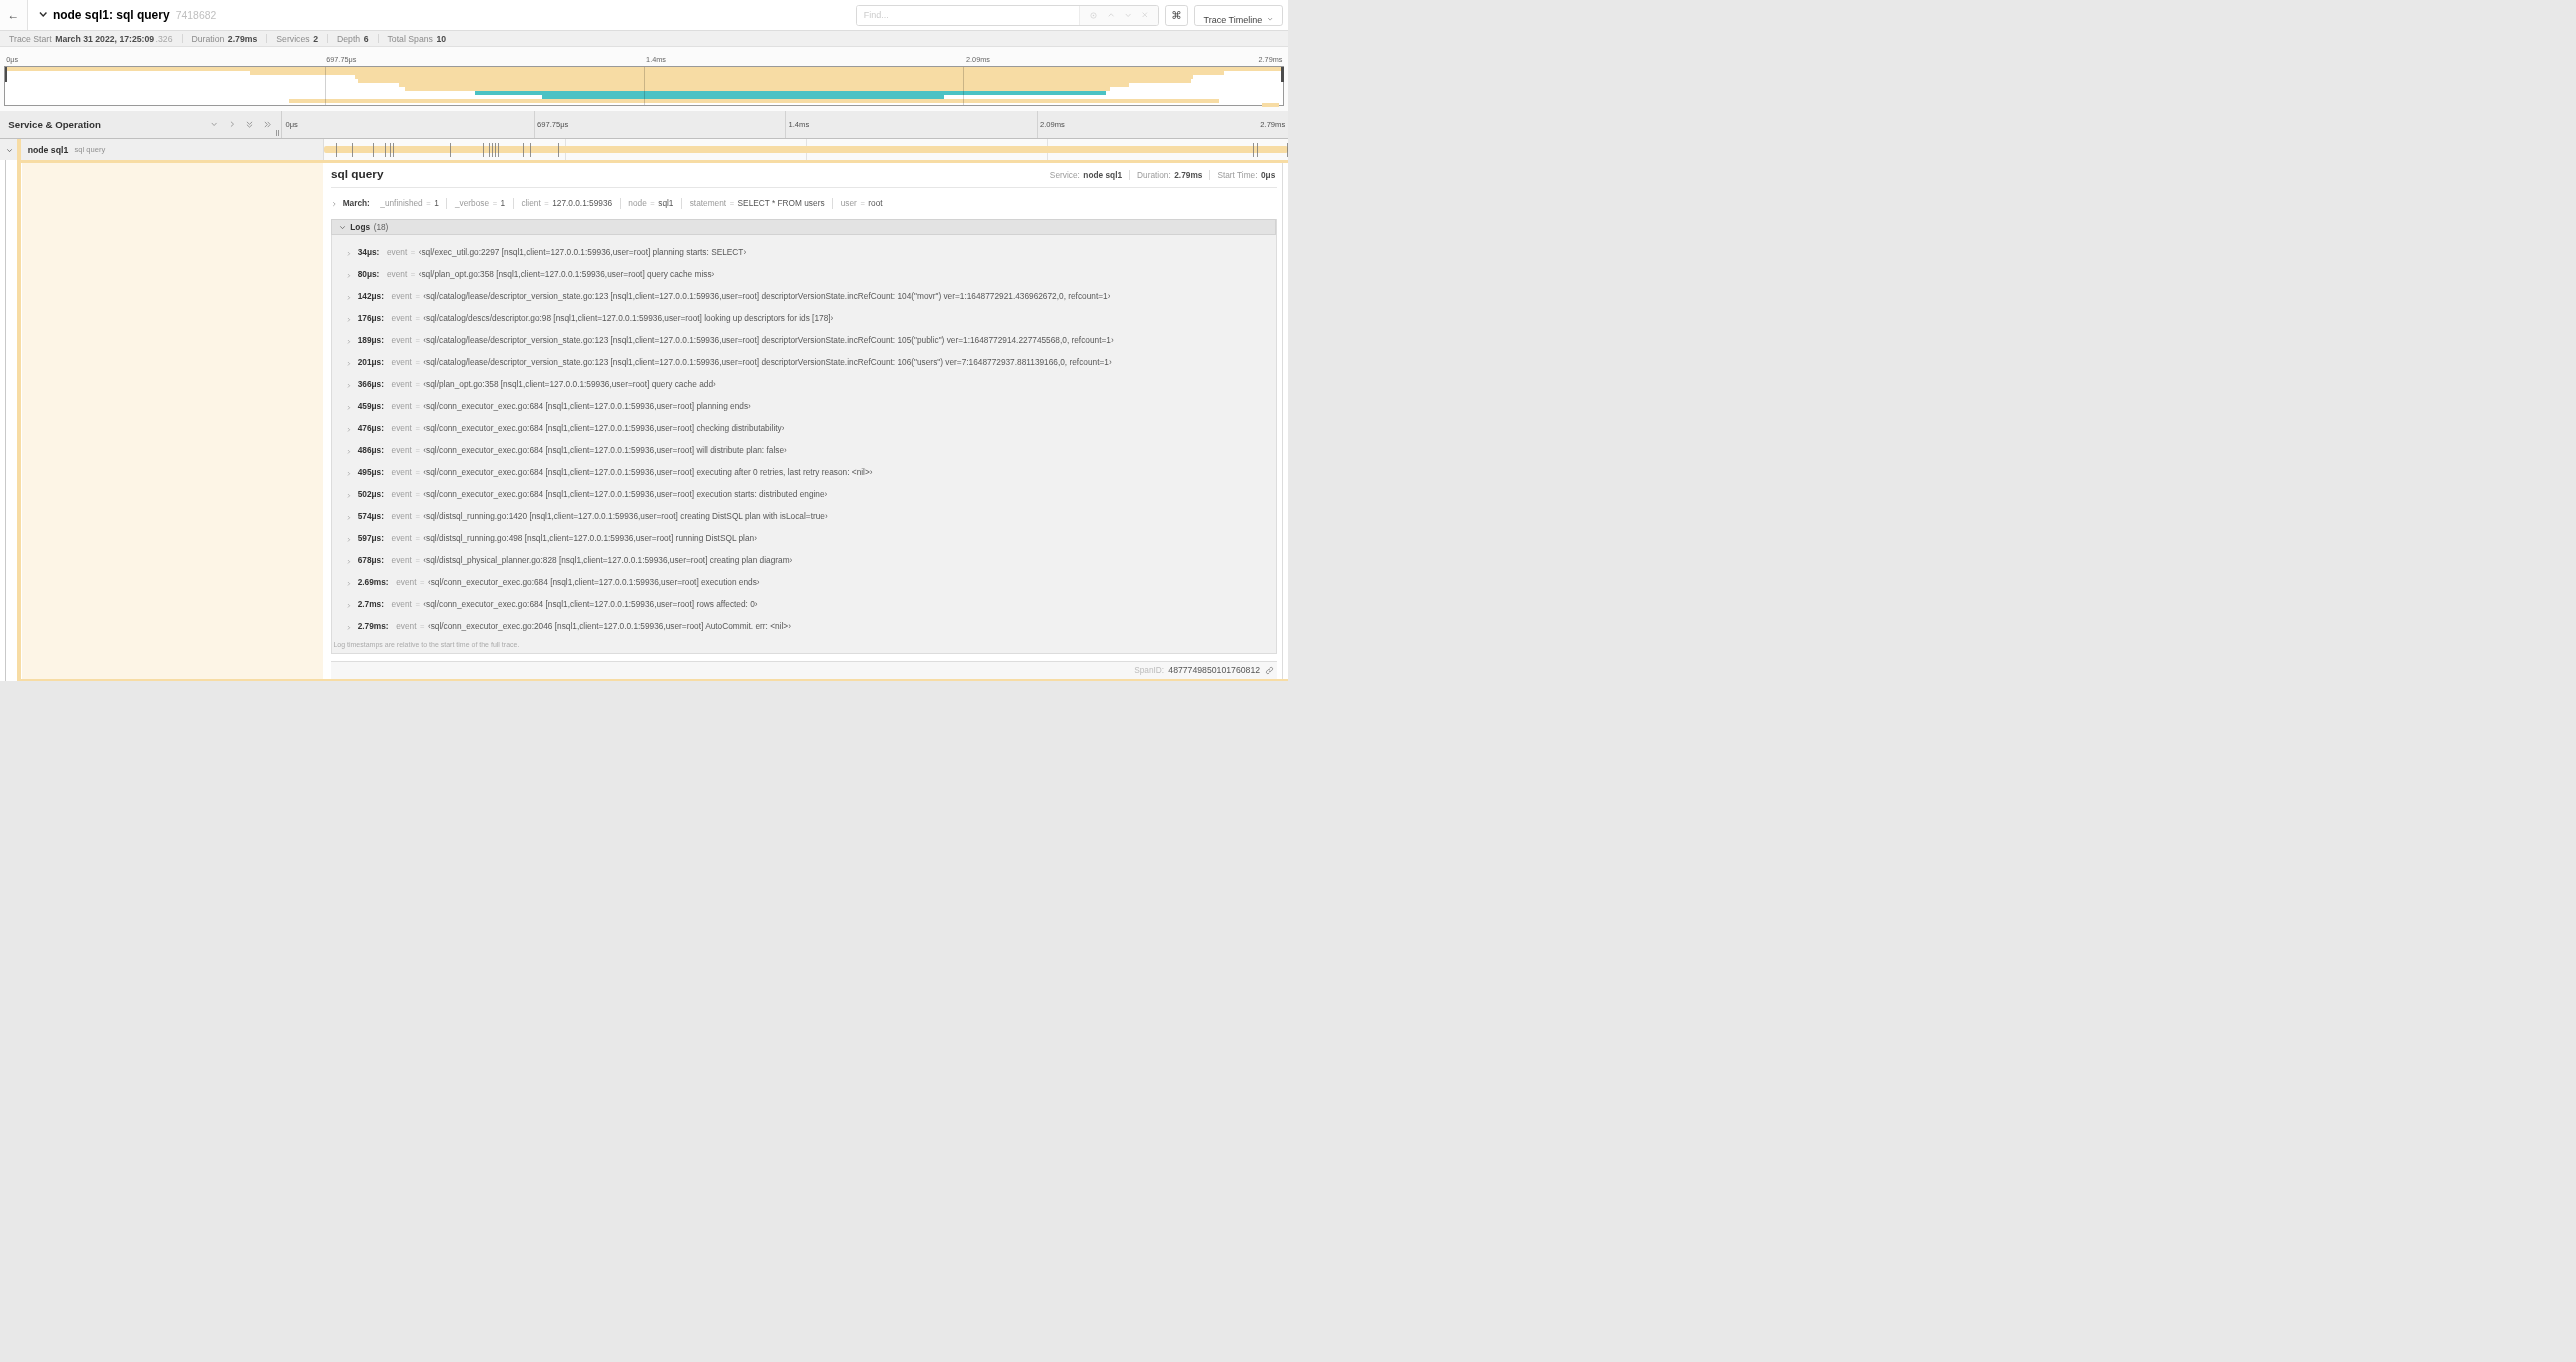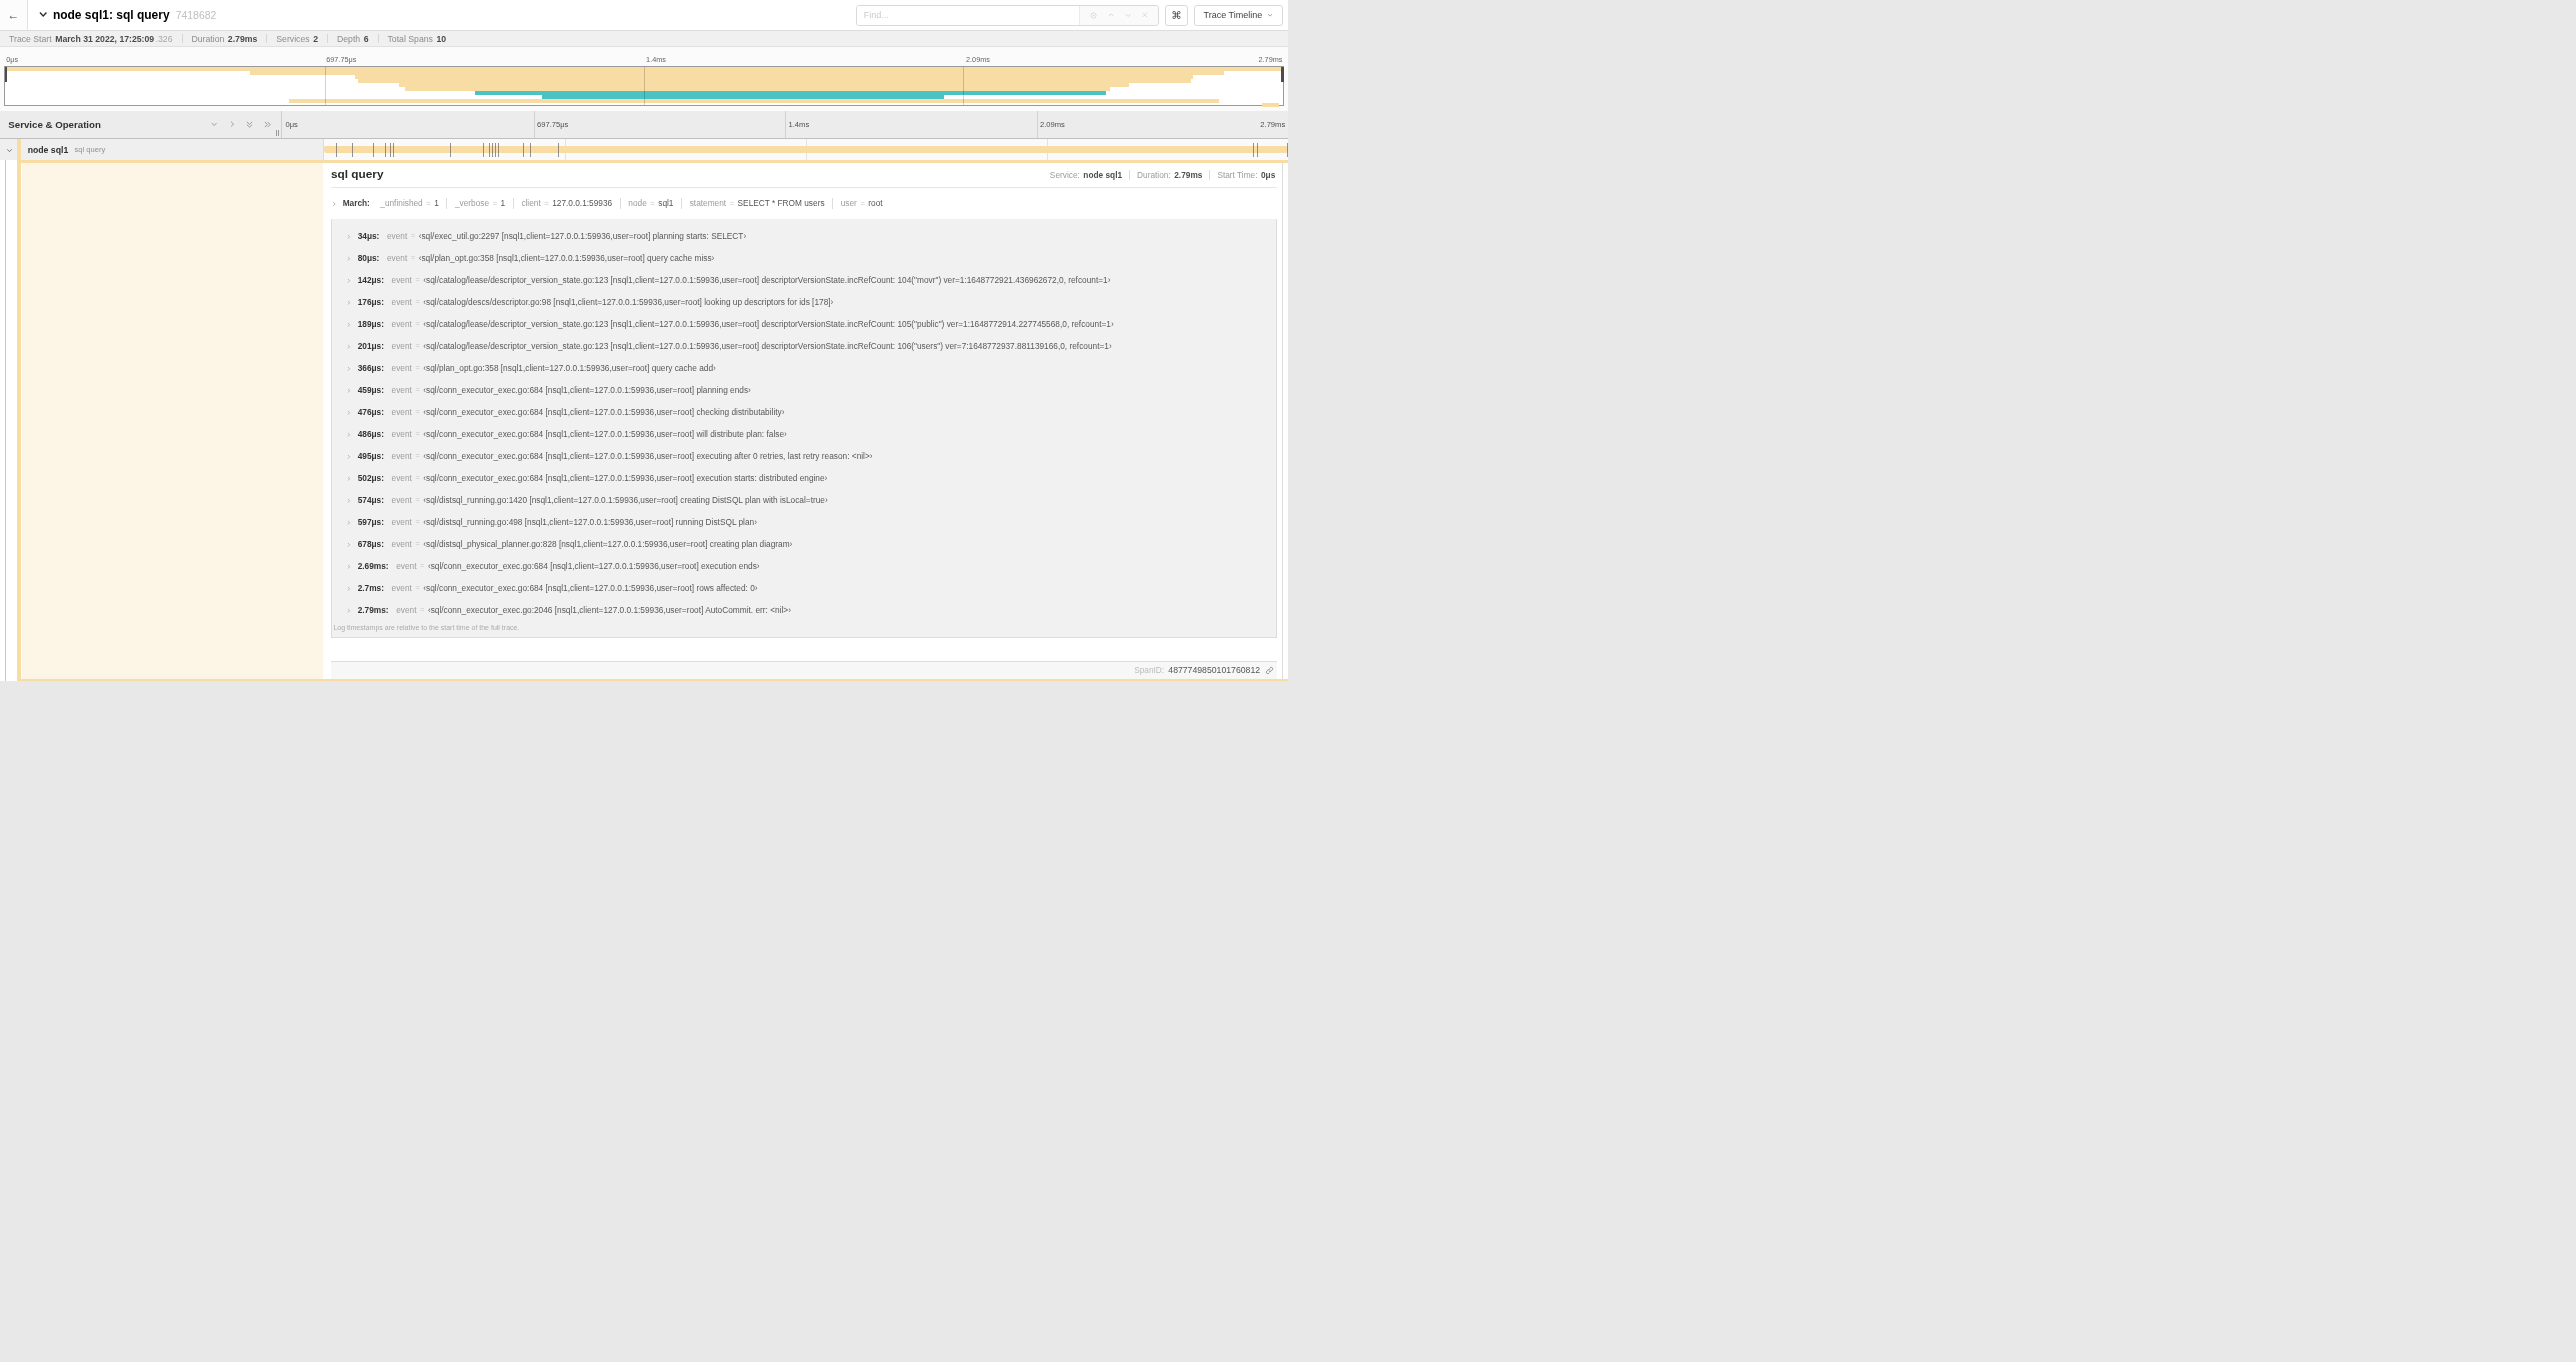--- a/index.html
+++ b/index.html
@@ -16,21 +16,21 @@
   .trace-title{font-size:12px;font-weight:bold;color:#000000;margin:0;}
   .trace-id{font-size:10.4px;color:#bfbfbf;margin-left:6.2px;}
   .header-right{display:flex;align-items:center;gap:6.2px;margin-right:5.5px;}
   .find-group{display:flex;align-items:stretch;height:21px;border:0.7px solid #d9d9d9;border-radius:2.8px;overflow:hidden;background:#fff;justify-content:center;}
   .find-input{border:none;outline:none;width:222px;padding:0 7px;font-size:9px;font-family:inherit;color:#444;}
   .find-input::placeholder{color:#ccc;}
   .find-tools{display:flex;align-items:center;gap:9px;padding:0 9px;background:#fafafa;border-left:0.7px solid #ececec;color:#d2d2d2;}
   .find-tools svg{display:block;}
   .kbd-btn{width:23px;height:21px;border:0.7px solid #d9d9d9;border-radius:2.8px;background:#fff;
            display:flex;align-items:center;justify-content:center;font-size:10.4px;color:#444;cursor:pointer;}
-  .view-btn{height:21px;border:0.7px solid #d9d9d9;border-radius:2.8px;background:#fff;display:flex;align-items:center;
+  .view-btn{height:21px;border:0.7px solid #d9d9d9;border-radius:2.8px;background:#fff;display:flex;align-items:flex-end;
             padding:0 8.3px;font-size:9px;color:#444;gap:4.8px;cursor:pointer;}
   .view-btn .chev{color:#8a8a8a;}
 
   
   .summary{display:flex;align-items:center;height:16px;background:#f0f0f0;border-bottom:0.7px solid #e0e0e0;font-size:8.7px;}
   .sum-item{display:flex;align-items:center;gap:3.5px;padding:0 9px;height:9.7px;}
   .sum-item + .sum-item{border-left:0.7px solid #d6d6d6;}
   .sum-label{color:#8c8c8c;}
   .sum-val{color:#4a4a4a;font-weight:bold;}
   .sum-dim{color:#a8a8a8;margin-left:-2.1px;}
@@ -373,20 +373,29 @@
             </span>
             <span class="tag">
               <span class="tag-key">user</span>
               <span class="tag-eq">=</span>
               <span class="tag-val">root</span>
             </span>
           </div>
       </div>
 
       <div class="logs-block">
+        <div class="logs-header">
+          <span class="chev">
+            <svg width="7" height="7" viewBox="0 0 24 24">
+                <polyline points="4.5 8 12 16 19.5 8" fill="none" stroke="currentColor" stroke-width="2.6"></polyline>
+              </svg>
+          </span>
+          <span class="logs-title">Logs</span>
+          <span class="logs-count">(18)</span>
+        </div>
         <div class="logs-body" id="logs-body">
             <div class="log-row">
               <span class="chev"><svg viewBox="0 0 24 24" width="5.5" height="5.5">
                   <polyline points="8.5 4.5 16 12 8.5 19.5" fill="none" stroke="currentColor" stroke-width="2.6"></polyline>
                 </svg></span>
               <span class="log-t">34μs:</span>
               <span class="log-key">event</span>
               <span class="log-eq">=</span>
               <span class="log-val">‹sql/exec_util.go:2297 [nsql1,client=127.0.0.1:59936,user=root] planning starts: SELECT›</span>
             </div>

